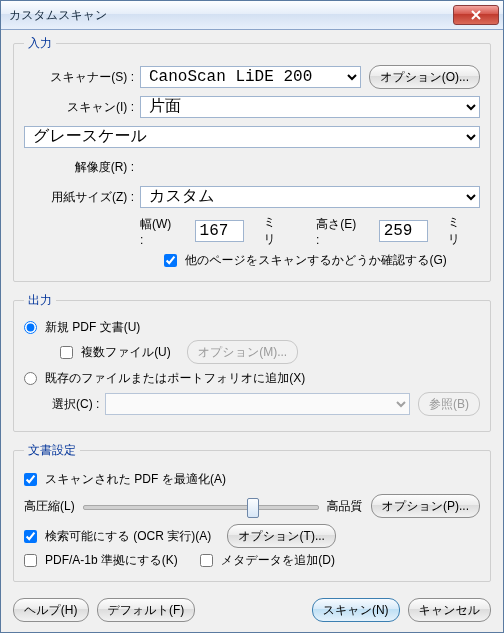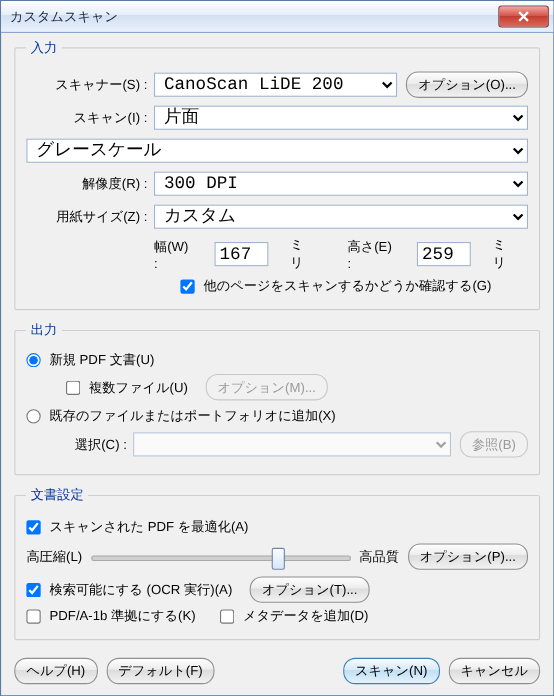--- a/index.html
+++ b/index.html
@@ -62,21 +62,20 @@
         <span class="lab">スキャン(I) :</span>
         <select class="sel"><option>片面</option></select>
       </div>
 
       <div class="row">
         <select class="sel"><option>グレースケール</option></select>
       </div>
 
       <div class="row">
         <span class="lab">解像度(R) :</span>
-        <select class="sel"><option>300 DPI</option></select>
       </div>
 
       <div class="row">
         <span class="lab">用紙サイズ(Z) :</span>
         <select class="sel"><option>カスタム</option></select>
       </div>
 
       <div class="row">
         <div class="sizer">
           <span>幅(W) :</span>
@@ -105,21 +104,21 @@
         <input type="checkbox" style="">
         <span>複数ファイル(U)</span>
         <span style="width:8px"></span>
         <button class="btn" disabled="">オプション(M)...</button>
       </div>
 
       <div class="radio-row" style="margin-top:6px">
         <input type="radio" name="out" style="">
         <span>既存のファイルまたはポートフォリオに追加(X)</span>
       </div>
-      <div class="row" style="margin-left:44px">
+      <div class="row" style="margin-left:28px">
         <span style="padding-right:6px">選択(C) :</span>
         <select class="sel" disabled=""><option></option></select>
         <span style="width:8px"></span>
         <button class="btn" disabled="">参照(B)</button>
       </div>
     </fieldset>
 
     <fieldset>
       <legend>文書設定</legend>
 

